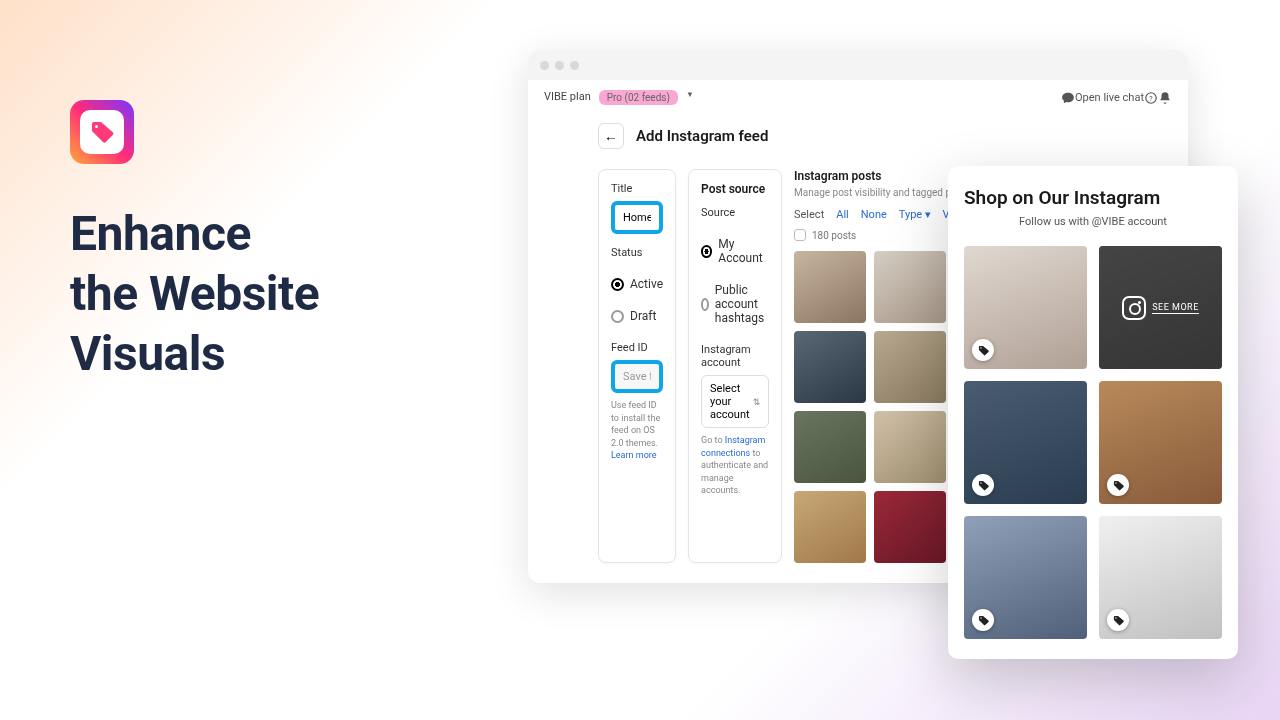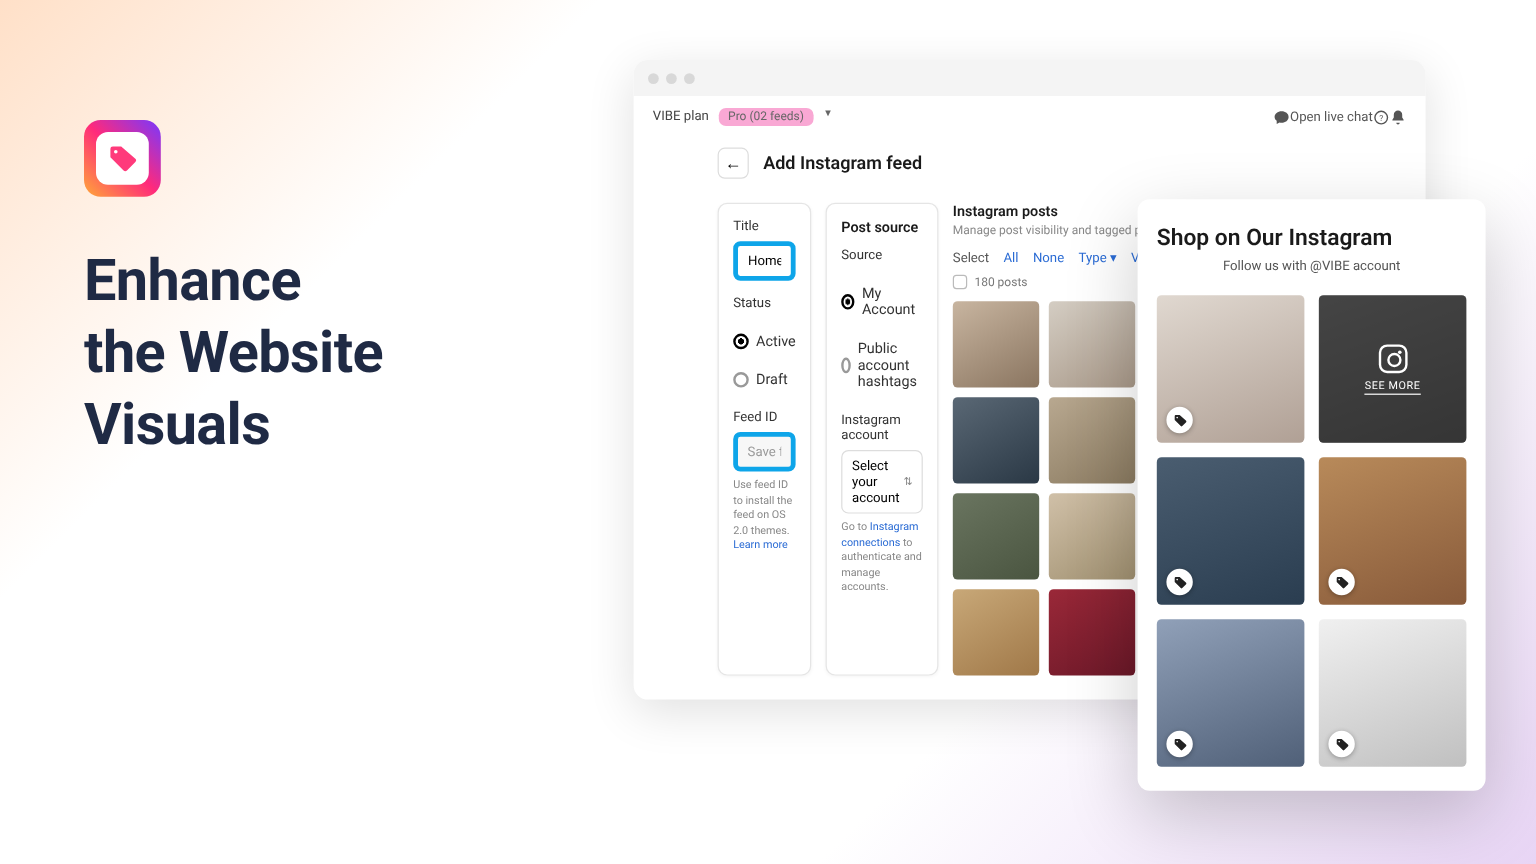--- a/index.html
+++ b/index.html
@@ -48,21 +48,21 @@
 .check-row{display:flex;align-items:center;gap:6px;font-size:10px;color:#777;margin-bottom:10px}
 .chk{width:12px;height:12px;border:1px solid #bbb;border-radius:3px}
 .post-grid{display:grid;grid-template-columns:repeat(2,72px);gap:8px}
 .post{width:72px;height:72px;border-radius:4px;background:#ccc}
 .preview{position:absolute;left:420px;top:116px;width:290px;background:#fff;border-radius:10px;box-shadow:0 20px 60px rgba(0,0,0,0.2);padding:20px 16px}
 .prev-title{font-size:19px;font-weight:600;text-align:left;color:#1a1a1a;margin-bottom:6px}
 .prev-sub{font-size:11px;text-align:center;color:#555;margin-bottom:18px}
 .prev-grid{display:grid;grid-template-columns:repeat(2,1fr);gap:12px}
 .prev-item{position:relative;aspect-ratio:1;border-radius:4px;background:#ccc;overflow:hidden}
 .tag-b{position:absolute;left:8px;bottom:8px;width:22px;height:22px;border-radius:50%;background:#fff;display:flex;align-items:center;justify-content:center;box-shadow:0 1px 4px rgba(0,0,0,.3)}
-.overlay{position:absolute;inset:0;background:rgba(40,40,40,.7);display:flex;flex-direction:column;align-items:center;justify-content:center;color:#fff;font-size:10px;gap:6px}
+.overlay{position:absolute;inset:0;background:rgba(40,40,40,.7);display:flex;flex-direction:row;align-items:center;justify-content:center;color:#fff;font-size:10px;gap:6px}
 .ig-ico{width:24px;height:24px;border:2px solid #fff;border-radius:7px;position:relative}
 .ig-ico:before{content:"";position:absolute;top:5px;left:5px;width:8px;height:8px;border:2px solid #fff;border-radius:50%}
 .ig-ico:after{content:"";position:absolute;top:3px;right:3px;width:3px;height:3px;background:#fff;border-radius:50%}
 .see-more{font-size:9px;letter-spacing:.5px;border-bottom:1px solid #fff;padding-bottom:1px}
 .p1{background:linear-gradient(150deg,#c8b5a0,#8a7560)}
 .p2{background:linear-gradient(150deg,#d4cdc3,#a89888)}
 .p3{background:linear-gradient(150deg,#5a6875,#2a3845)}
 .p4{background:linear-gradient(150deg,#b8a890,#8a7a60)}
 .p5{background:linear-gradient(150deg,#6a7560,#4a5540)}
 .p6{background:linear-gradient(150deg,#d0c0a8,#a09070)}

